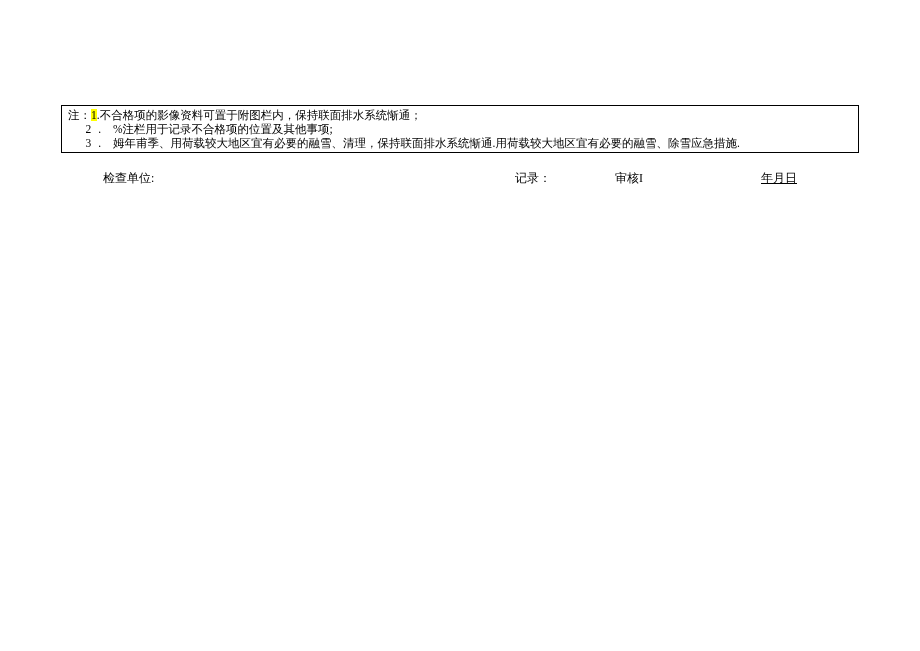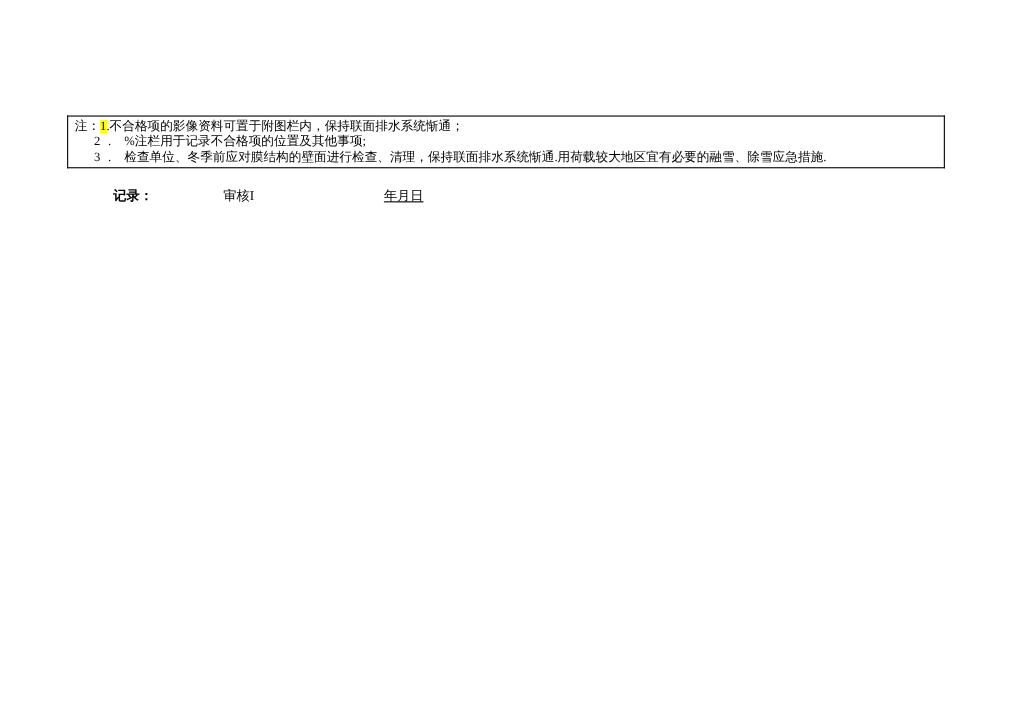--- a/index.html
+++ b/index.html
@@ -54,21 +54,21 @@
       display: flex;
       font-size: 12px;
       line-height: 14px;
       padding-left: 42px;
       padding-right: 8px;
     }
     .sig-item {
       white-space: nowrap;
     }
     .sig-unit { flex: 0 0 auto; width: 412px; }
-    .sig-record { flex: 0 0 auto; width: 100px; font-weight: bold; }
+    .sig-record { flex: 0 0 auto; width: 100px; }
     .sig-audit { flex: 0 0 auto; width: 146px; }
     .sig-date { flex: 0 0 auto; text-decoration: underline; }
   </style>
 </head>
 <body>
 
 <table class="notes-table">
   <tbody>
       <tr>
     <td>
@@ -84,26 +84,27 @@
         <span class="note-num">
           <span>2</span><span> .</span>
         </span>
         <span class="note-body">%注栏用于记录不合格项的位置及其他事项;</span>
       </div>
       <div class="note-row">
         <span class="note-prefix">&nbsp;&nbsp;&nbsp;&nbsp;</span>
         <span class="note-num">
           <span>3</span><span> .</span>
         </span>
-        <span class="note-body">检查单位、冬季前应对膜结构的壁面进行检查、清理，保持联面排水系统惭通.用荷载较大地区宜有必要的融雪、除雪应急措施.</span>
+        <span class="note-body">姆年甫季、用荷载较大地区宜有必要的融雪、清理，保持联面排水系统惭通.用荷载较大地区宜有必要的融雪、除雪应急措施.</span>
       </div>
     </td>
   </tr>
 </tbody>
   </table>
 
 <div class="sig-row">
+  <span class="sig-item sig-unit">检查单位:</span>
   <span class="sig-item sig-record">记录：</span>
   <span class="sig-item sig-audit">
     <span>审核</span><span>I</span>
   </span>
   <span class="sig-item sig-date">年月日</span>
 </div>
 
 </body></html>

